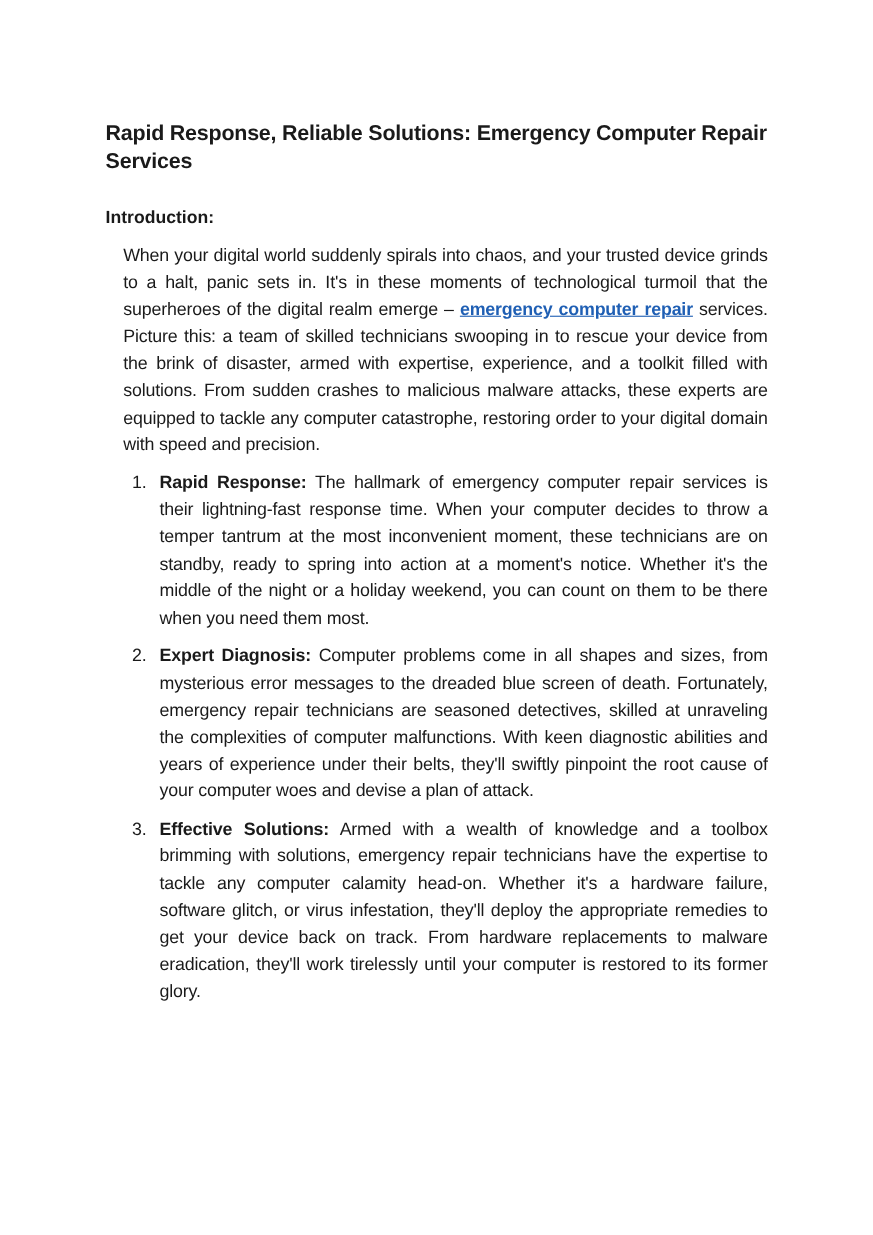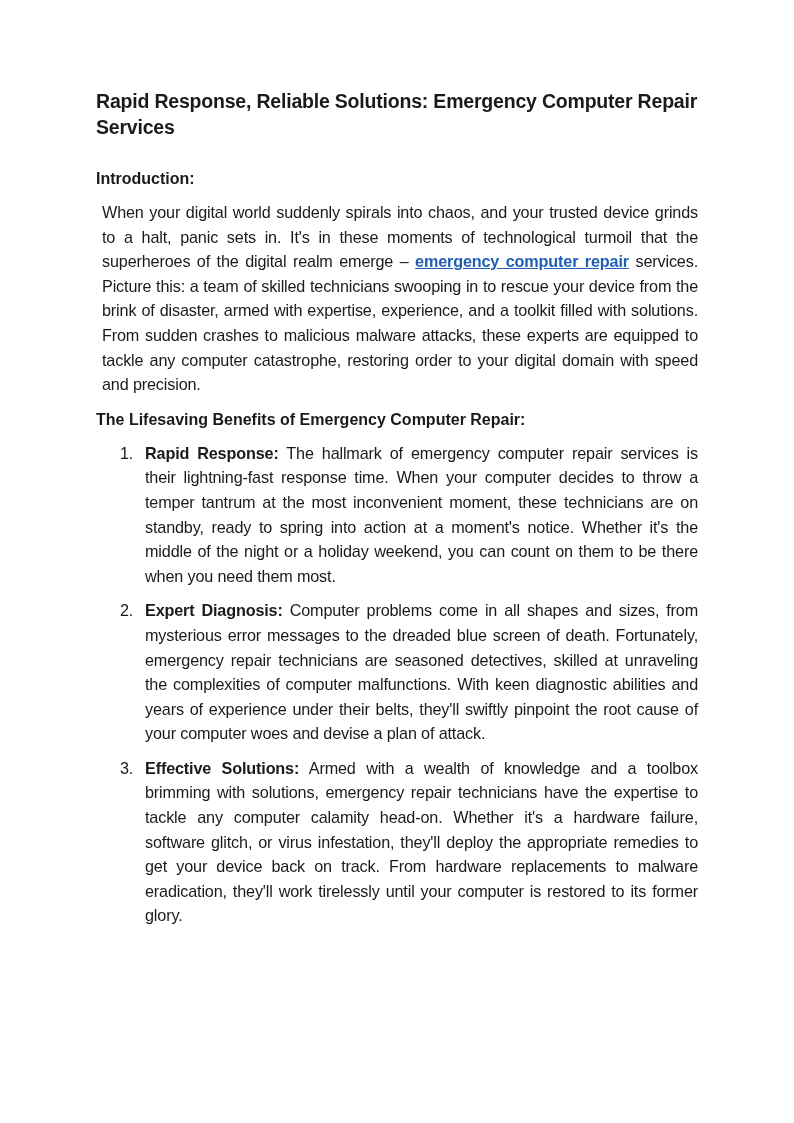--- a/index.html
+++ b/index.html
@@ -11,42 +11,42 @@
       width: 794px;
       height: 1123px;
       position: relative;
       overflow: hidden;
       font-family: "Liberation Sans", "DejaVu Sans", sans-serif;
       color: #1a1a1a;
     }
     .page {
       position: absolute;
       left: 96px;
-      top: 88px;
+      top: 108px;
       width: 602px;
     }
     .title {
       font-size: 19.5px;
       font-weight: bold;
       line-height: 26px;
       margin: 0;
       letter-spacing: -0.2px;
     }
     .section-heading {
       font-size: 16px;
       font-weight: bold;
       line-height: 22px;
       margin: 0;
     }
     .h-intro { margin-top: 28px; }
     .h-benefits { margin-top: 12px; }
     p.body {
       font-size: 16.2px;
       line-height: 24.6px;
-      margin: 10px 0 0 6px;
+      margin: 10px 0 0 16px;
       text-align: justify;
       letter-spacing: -0.15px;
     }
     a.inline-link {
       color: #1f5fb4;
       font-weight: bold;
       text-decoration: underline;
     }
     ol.benefits {
       margin: 10px 0 0 0;
@@ -74,21 +74,20 @@
 </head>
 <body>
 
 <div class="page">
   <h1 class="title">Rapid Response, Reliable Solutions: Emergency Computer Repair Services</h1>
 
   <h2 class="section-heading h-intro">Introduction:</h2>
 
   <p class="body"><span>When your digital world suddenly spirals into chaos, and your trusted device grinds to a halt, panic sets in. It's in these moments of technological turmoil that the superheroes of the digital realm emerge – </span><a class="inline-link" href="#">emergency computer repair</a><span> services. Picture this: a team of skilled technicians swooping in to rescue your device from the brink of disaster, armed with expertise, experience, and a toolkit filled with solutions. From sudden crashes to malicious malware attacks, these experts are equipped to tackle any computer catastrophe, restoring order to your digital domain with speed and precision.</span></p>
 
-  <h2 class="section-heading h-benefits">The Lifesaving Benefits of Emergency Computer Repair:</h2>
 
   <ol class="benefits">
     <li>
       <span class="num">1.</span>
       <span class="lead">Rapid Response:</span><span> The hallmark of emergency computer repair services is their lightning-fast response time. When your computer decides to throw a temper tantrum at the most inconvenient moment, these technicians are on standby, ready to spring into action at a moment's notice. Whether it's the middle of the night or a holiday weekend, you can count on them to be there when you need them most.</span>
     </li>
     <li>
       <span class="num">2.</span>
       <span class="lead">Expert Diagnosis:</span><span> Computer problems come in all shapes and sizes, from mysterious error messages to the dreaded blue screen of death. Fortunately, emergency repair technicians are seasoned detectives, skilled at unraveling the complexities of computer malfunctions. With keen diagnostic abilities and years of experience under their belts, they'll swiftly pinpoint the root cause of your computer woes and devise a plan of attack.</span>
     </li>

